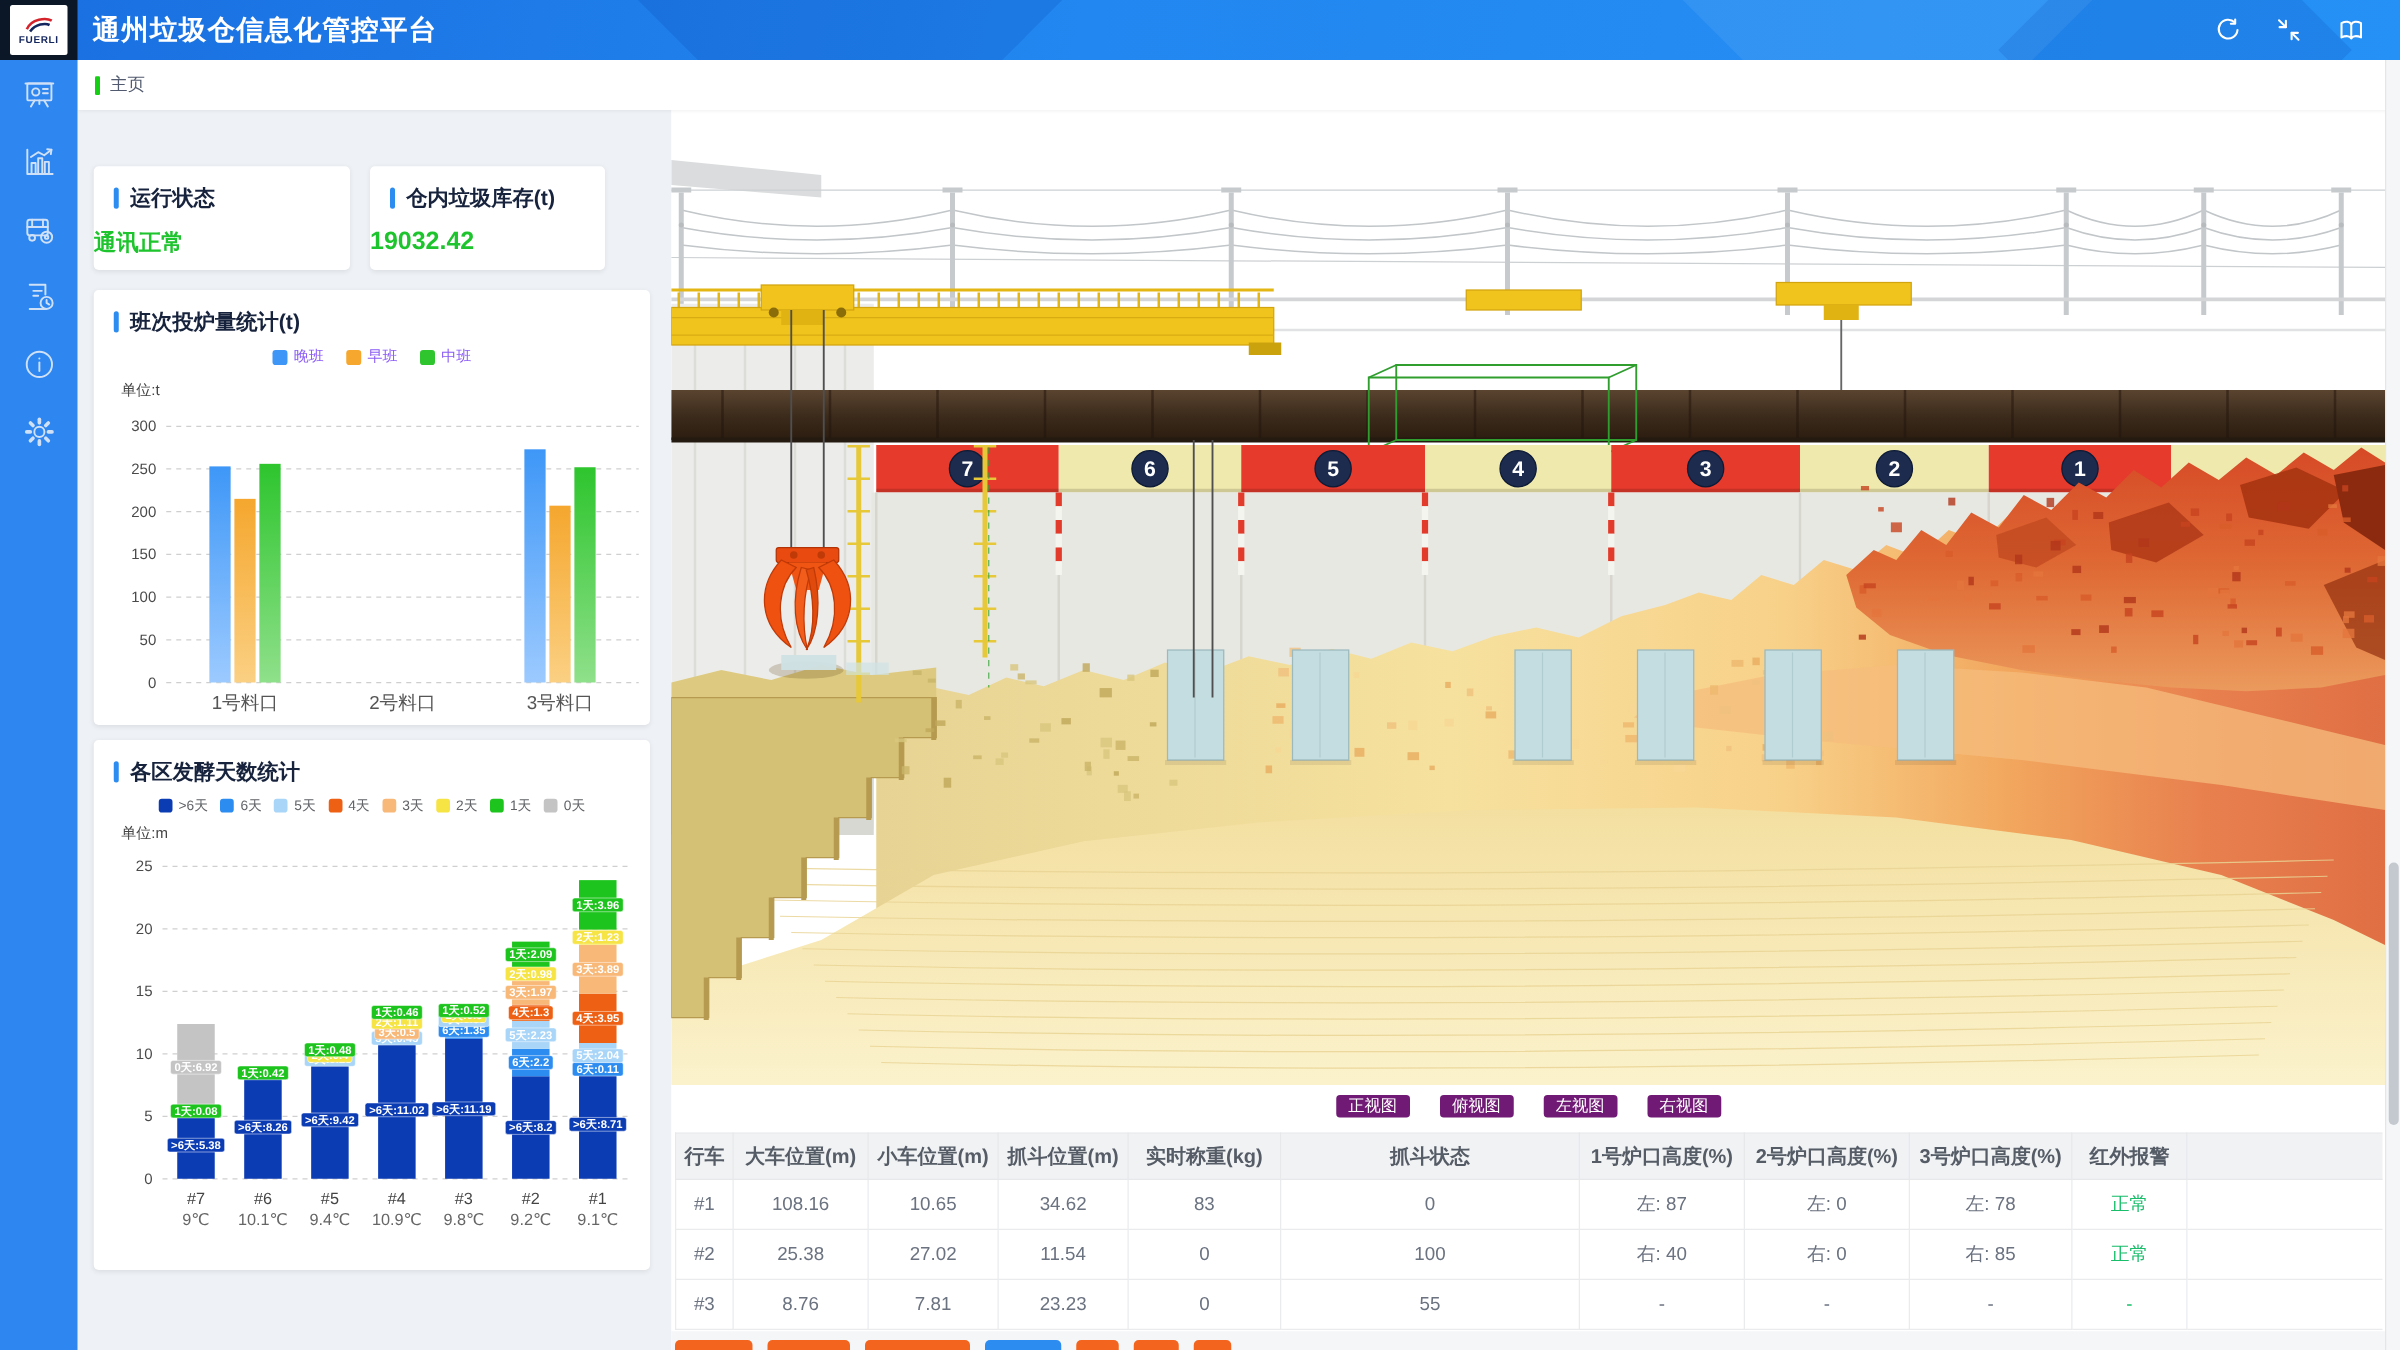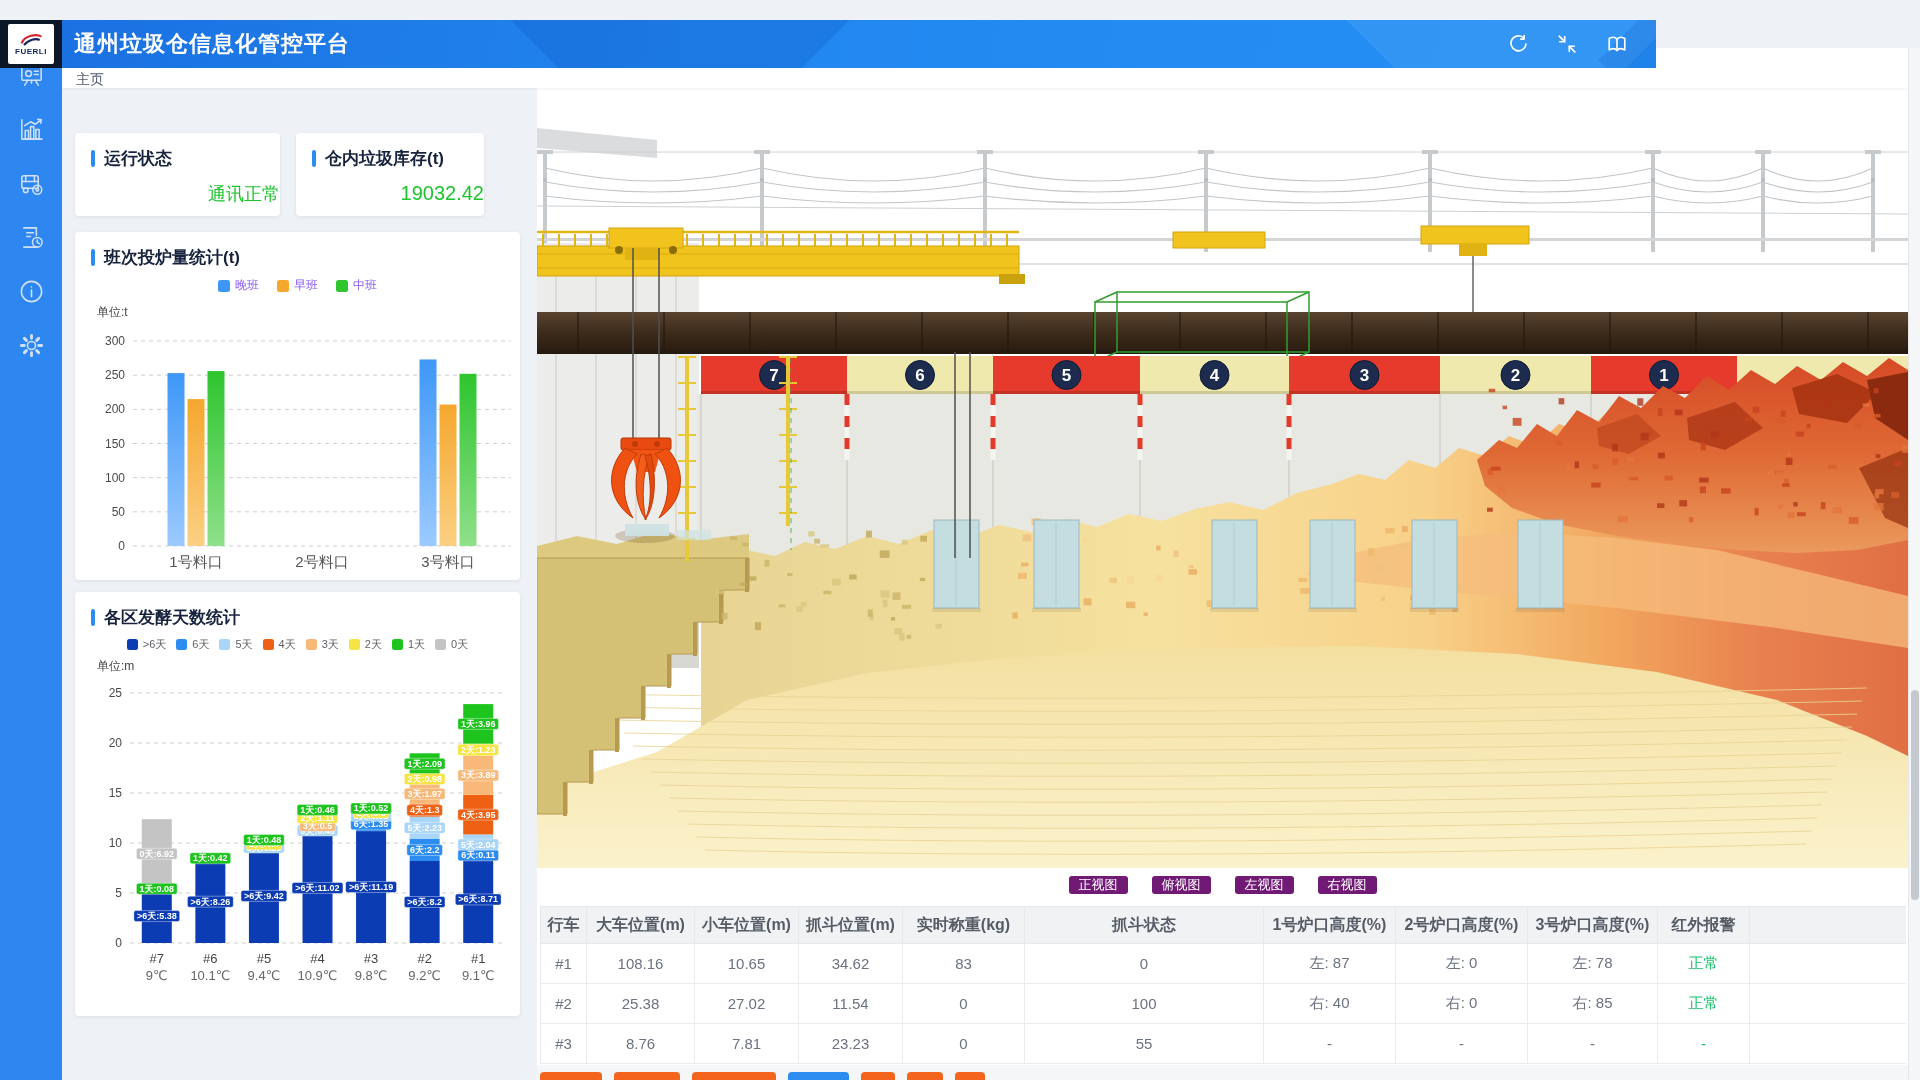--- a/index.html
+++ b/index.html
@@ -1,21 +1,21 @@
 <!DOCTYPE html>
 <html><head>
 <meta charset="utf-8">
 <style>
   * { margin:0; padding:0; box-sizing:border-box; }
   html,body { width:1920px; height:1080px; overflow:hidden; font-family:"Liberation Sans","DejaVu Sans",sans-serif; }
   #root { position:relative; width:1920px; height:1080px; background:#eef1f5; overflow:hidden; }
 
   
-  .header { position:absolute; left:0; top:0; width:1656px; height:48px;
-    background:linear-gradient(100deg,#1a6fe0 0%,#2287f0 45%,#2590f5 100%); z-index:30; overflow:hidden;margin-top:20px; }
+  .header { position:absolute; left:0; top:0; width:1920px; height:48px;
+    background:linear-gradient(100deg,#1a6fe0 0%,#2287f0 45%,#2590f5 100%); z-index:30; overflow:hidden; }
   .hdr-deco { position:absolute; transform:rotate(45deg); }
   .d1 { left:560px; top:-120px; width:240px; height:240px; background:rgba(8,60,170,.18); }
   .d2 { left:1380px; top:-150px; width:260px; height:260px; background:rgba(255,255,255,.07); }
   .d3 { left:1640px; top:-60px; width:200px; height:200px; background:rgba(8,60,170,.14); }
   .logo-block { position:absolute; left:0; top:0; width:62px; height:48px; background:#0b1626; }
   .logo-tile { position:absolute; left:8px; top:4px; width:46px; height:40px; background:#fff; border-radius:2px;
     display:flex; flex-direction:column; align-items:center; justify-content:center; }
   .logo-swoosh { width:26px; height:14px; }
   .logo-text { font-size:8px; font-weight:bold; color:#14265e; letter-spacing:.5px; line-height:9px; }
   .app-title { position:absolute; left:74px; top:0; height:48px; line-height:48px; color:#fff; font-size:22px; font-weight:600; letter-spacing:1px; }
@@ -23,30 +23,30 @@
   .h-icon { width:22px; height:22px; cursor:pointer; }
   .h-icon svg { width:22px; height:22px; stroke:#fff; fill:none; stroke-width:1.8; stroke-linecap:round; stroke-linejoin:round; }
 
   
   .sidebar { position:absolute; left:0; top:48px; width:62px; height:1032px; background:#2e87f1; z-index:20; }
   .sb-item { width:62px; height:54px; display:flex; align-items:center; justify-content:center; cursor:pointer; }
   .sb-item svg { width:27px; height:27px; stroke:#cfe0f7; fill:none; stroke-width:1.6; stroke-linecap:round; stroke-linejoin:round; }
 
   
   .crumb-bar { position:absolute; left:62px; top:48px; width:1858px; height:40px; background:#fff; box-shadow:0 1px 3px rgba(0,0,0,.06); z-index:10; display:flex; align-items:center; }
-  .crumb { display:flex; align-items:center; gap:8px; margin-left:14px; cursor:pointer;flex-direction:column; }
+  .crumb { display:flex; align-items:center; gap:8px; margin-left:14px; cursor:pointer; }
   .crumb-bar .gbar { width:4px; height:15px; background:#15cf15; border-radius:1px; }
   .crumb-label { font-size:14px; color:#515a6e; }
 
   
   .card { position:absolute; background:#fff; border-radius:4px; box-shadow:0 1px 4px rgba(0,0,0,.08); }
   .card-title { display:flex; align-items:center; gap:9px; padding:14px 0 0 16px; }
   .card-title .bbar { width:4px; height:17px; background:#2d8cf0; border-radius:2px; }
   .card-title .txt { font-size:17px; font-weight:bold; color:#17233d; }
-  .status-val { text-align:right; margin-top:12px; font-size:18px; font-weight:normal; }
+  .status-val { text-align:left; margin-top:12px; font-size:18px; font-weight:bold; }
   .legend-row { display:flex; justify-content:center; align-items:center; margin-top:8px; }
   .legend-item { display:flex; align-items:center; cursor:pointer; }
   .lg1 .legend-item { margin:0 9px; }
   .lg2 .legend-item { margin:0 5px; }
   .legend-item .sw { border-radius:2.5px; margin-right:5px; }
   .lg1 .sw { width:12px; height:12px; }
   .lg2 .sw { width:11px; height:11px; }
   .lg1 .lb { font-size:12px; color:#8b5cf6; }
   .lg2 .lb { font-size:11px; color:#606266; }
   .unit-label { font-size:12px; color:#444; margin:10px 0 0 22px; }

